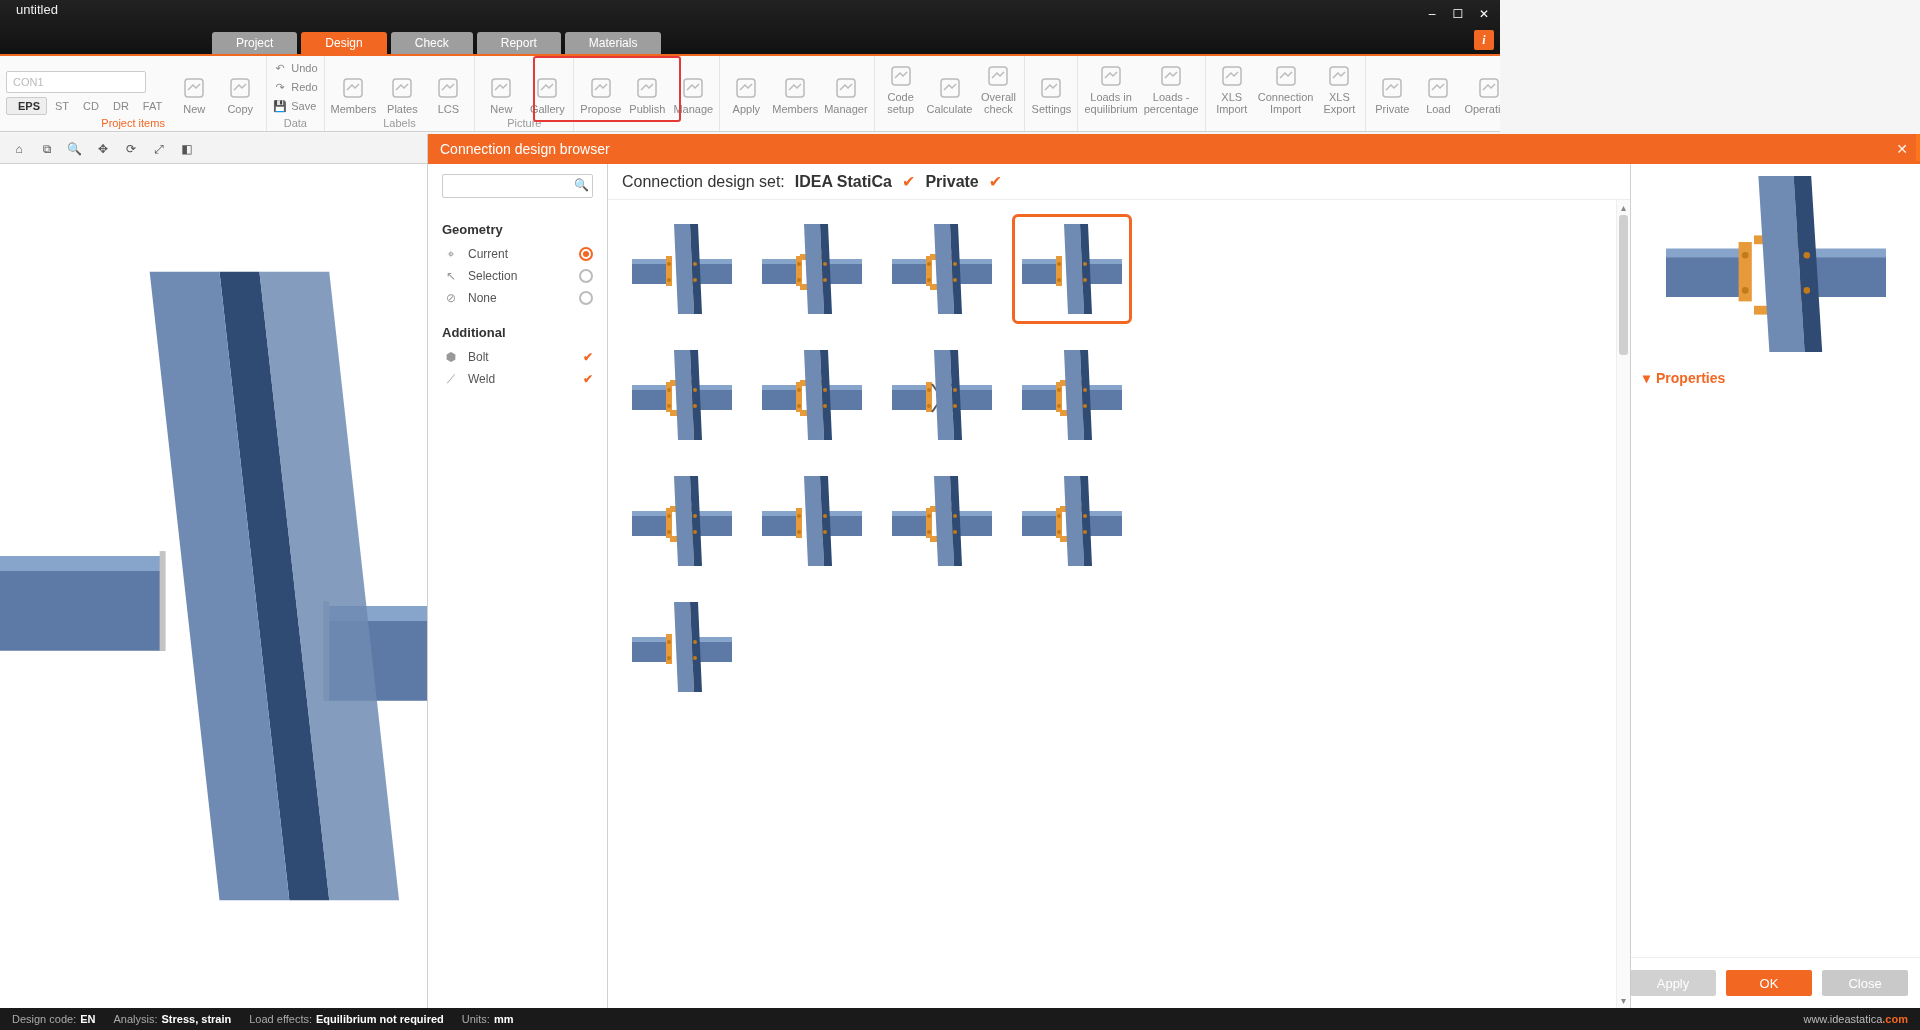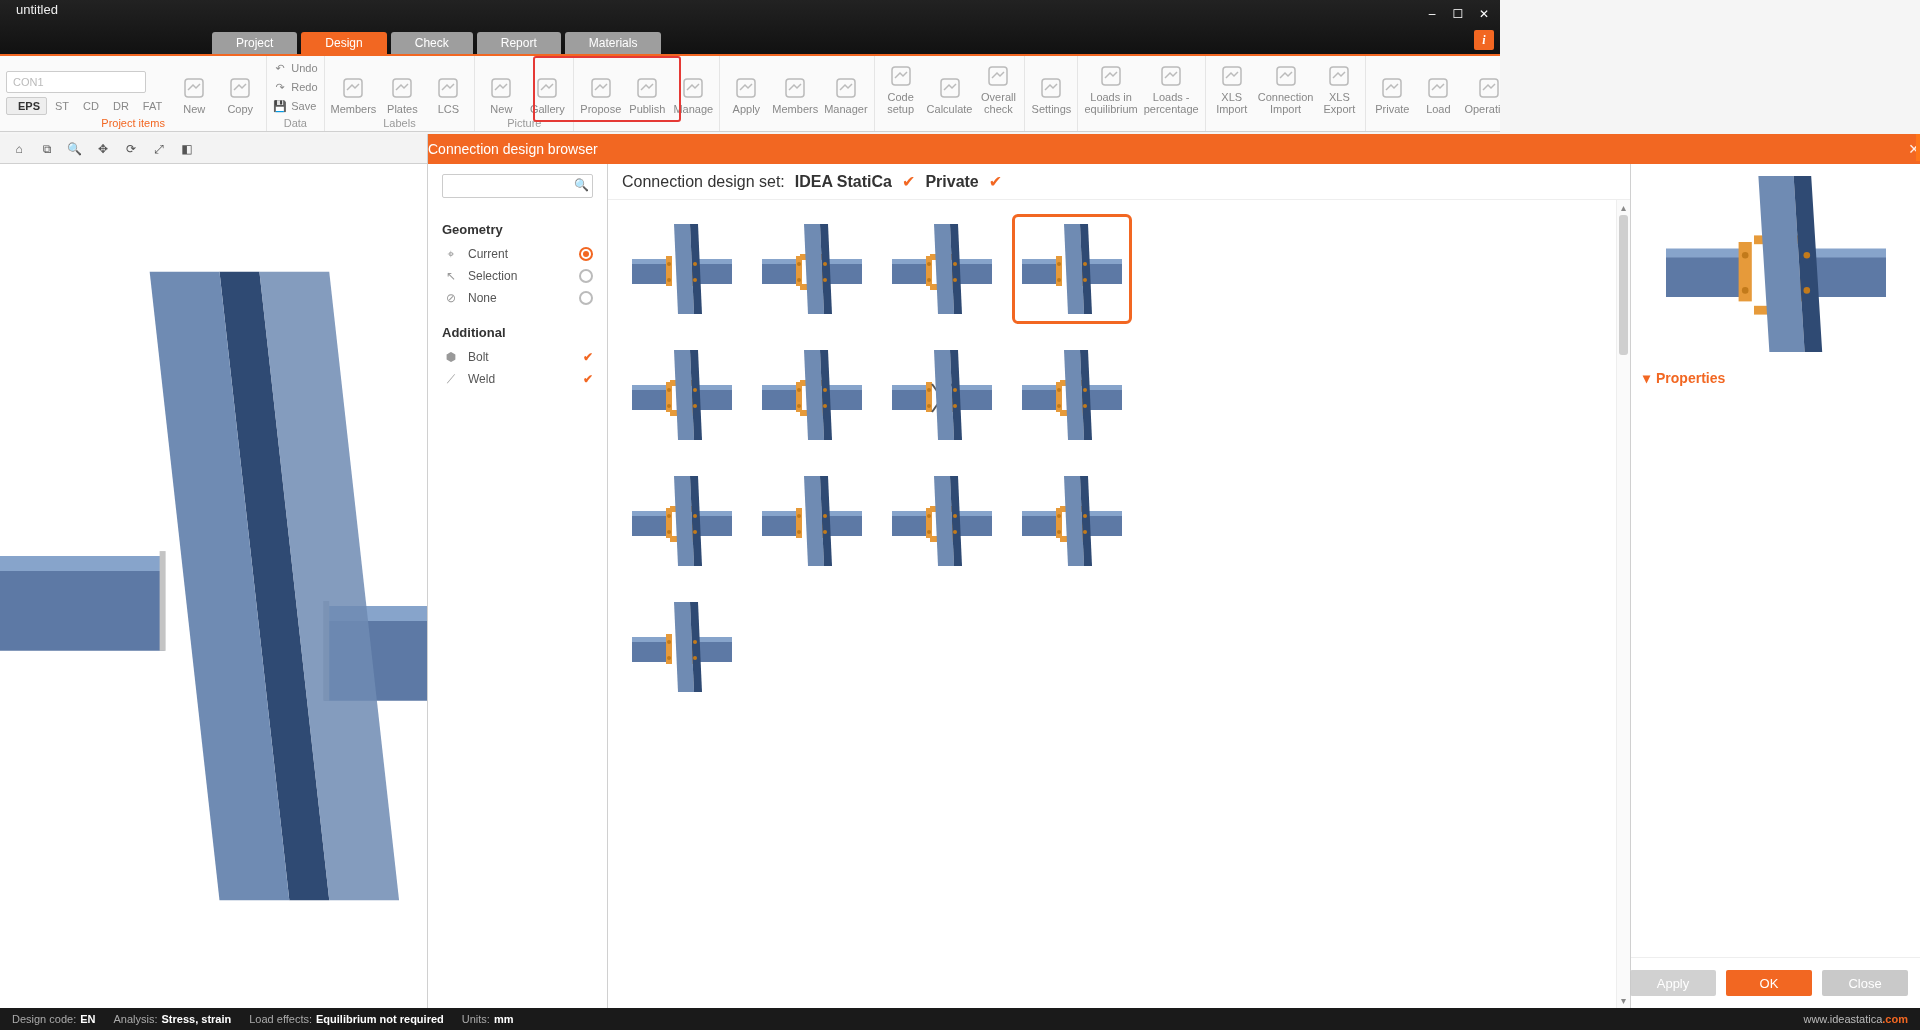--- a/index.html
+++ b/index.html
@@ -144,21 +144,21 @@
     display:flex; align-items:center; gap:6px; padding:0 8px;
   }
   .vp-tool { width:22px; height:22px; display:flex; align-items:center; justify-content:center; color:#555; cursor:pointer;}
   .vp-canvas { position:absolute; top:30px; left:0; right:0; bottom:0; overflow:hidden; background:#fff;}
   
   .browser {
     flex:1; display:flex; flex-direction:column; position:relative; background:#fff;
   }
   .browser-header {
     height:30px; background:var(--orange); color:#fff;
-    display:flex; align-items:center; padding:0 0; font-size:14px;
+    display:flex; align-items:center; padding:0 12px; font-size:14px;
     justify-content:space-between;
   }
   .browser-header .close-x { cursor:pointer; font-size:14px; opacity:.9;}
   .delete-chip {
     position:absolute; right:-58px; top:0;
     background:var(--orange-bright); color:#fff; padding:6px 12px;
     font-size:13px; cursor:pointer;
   }
   .browser-body {
     flex:1; display:flex;

